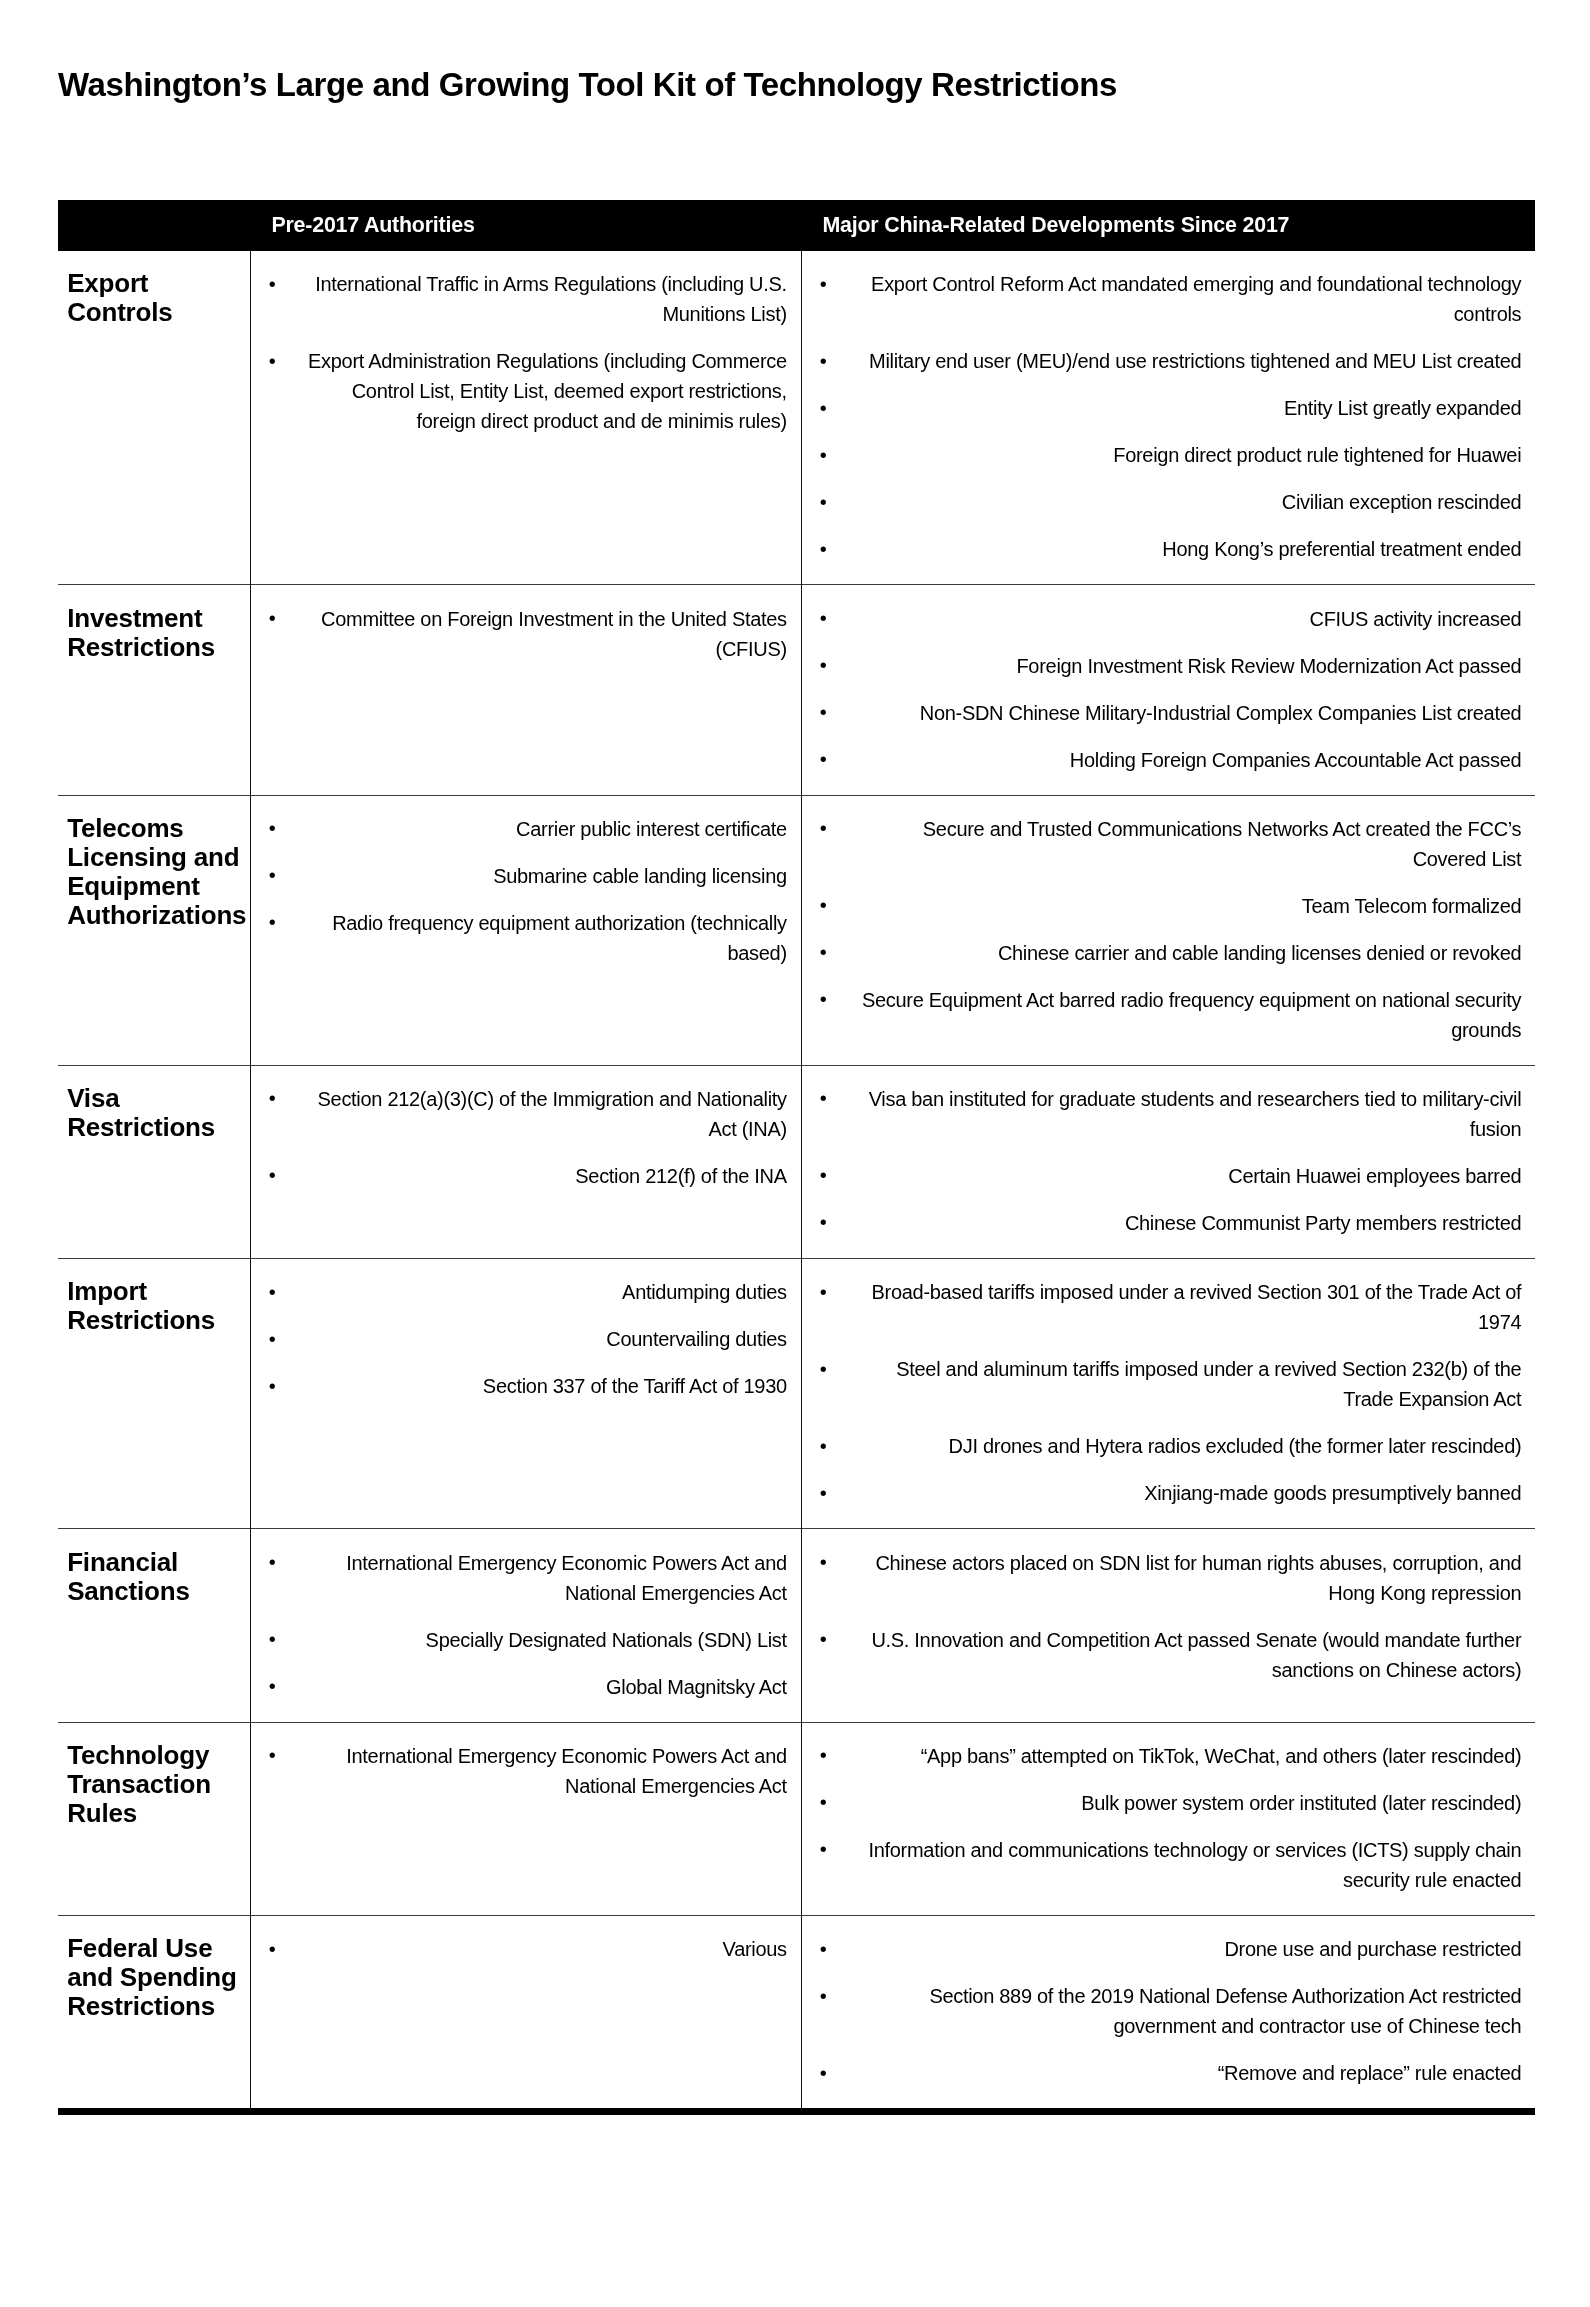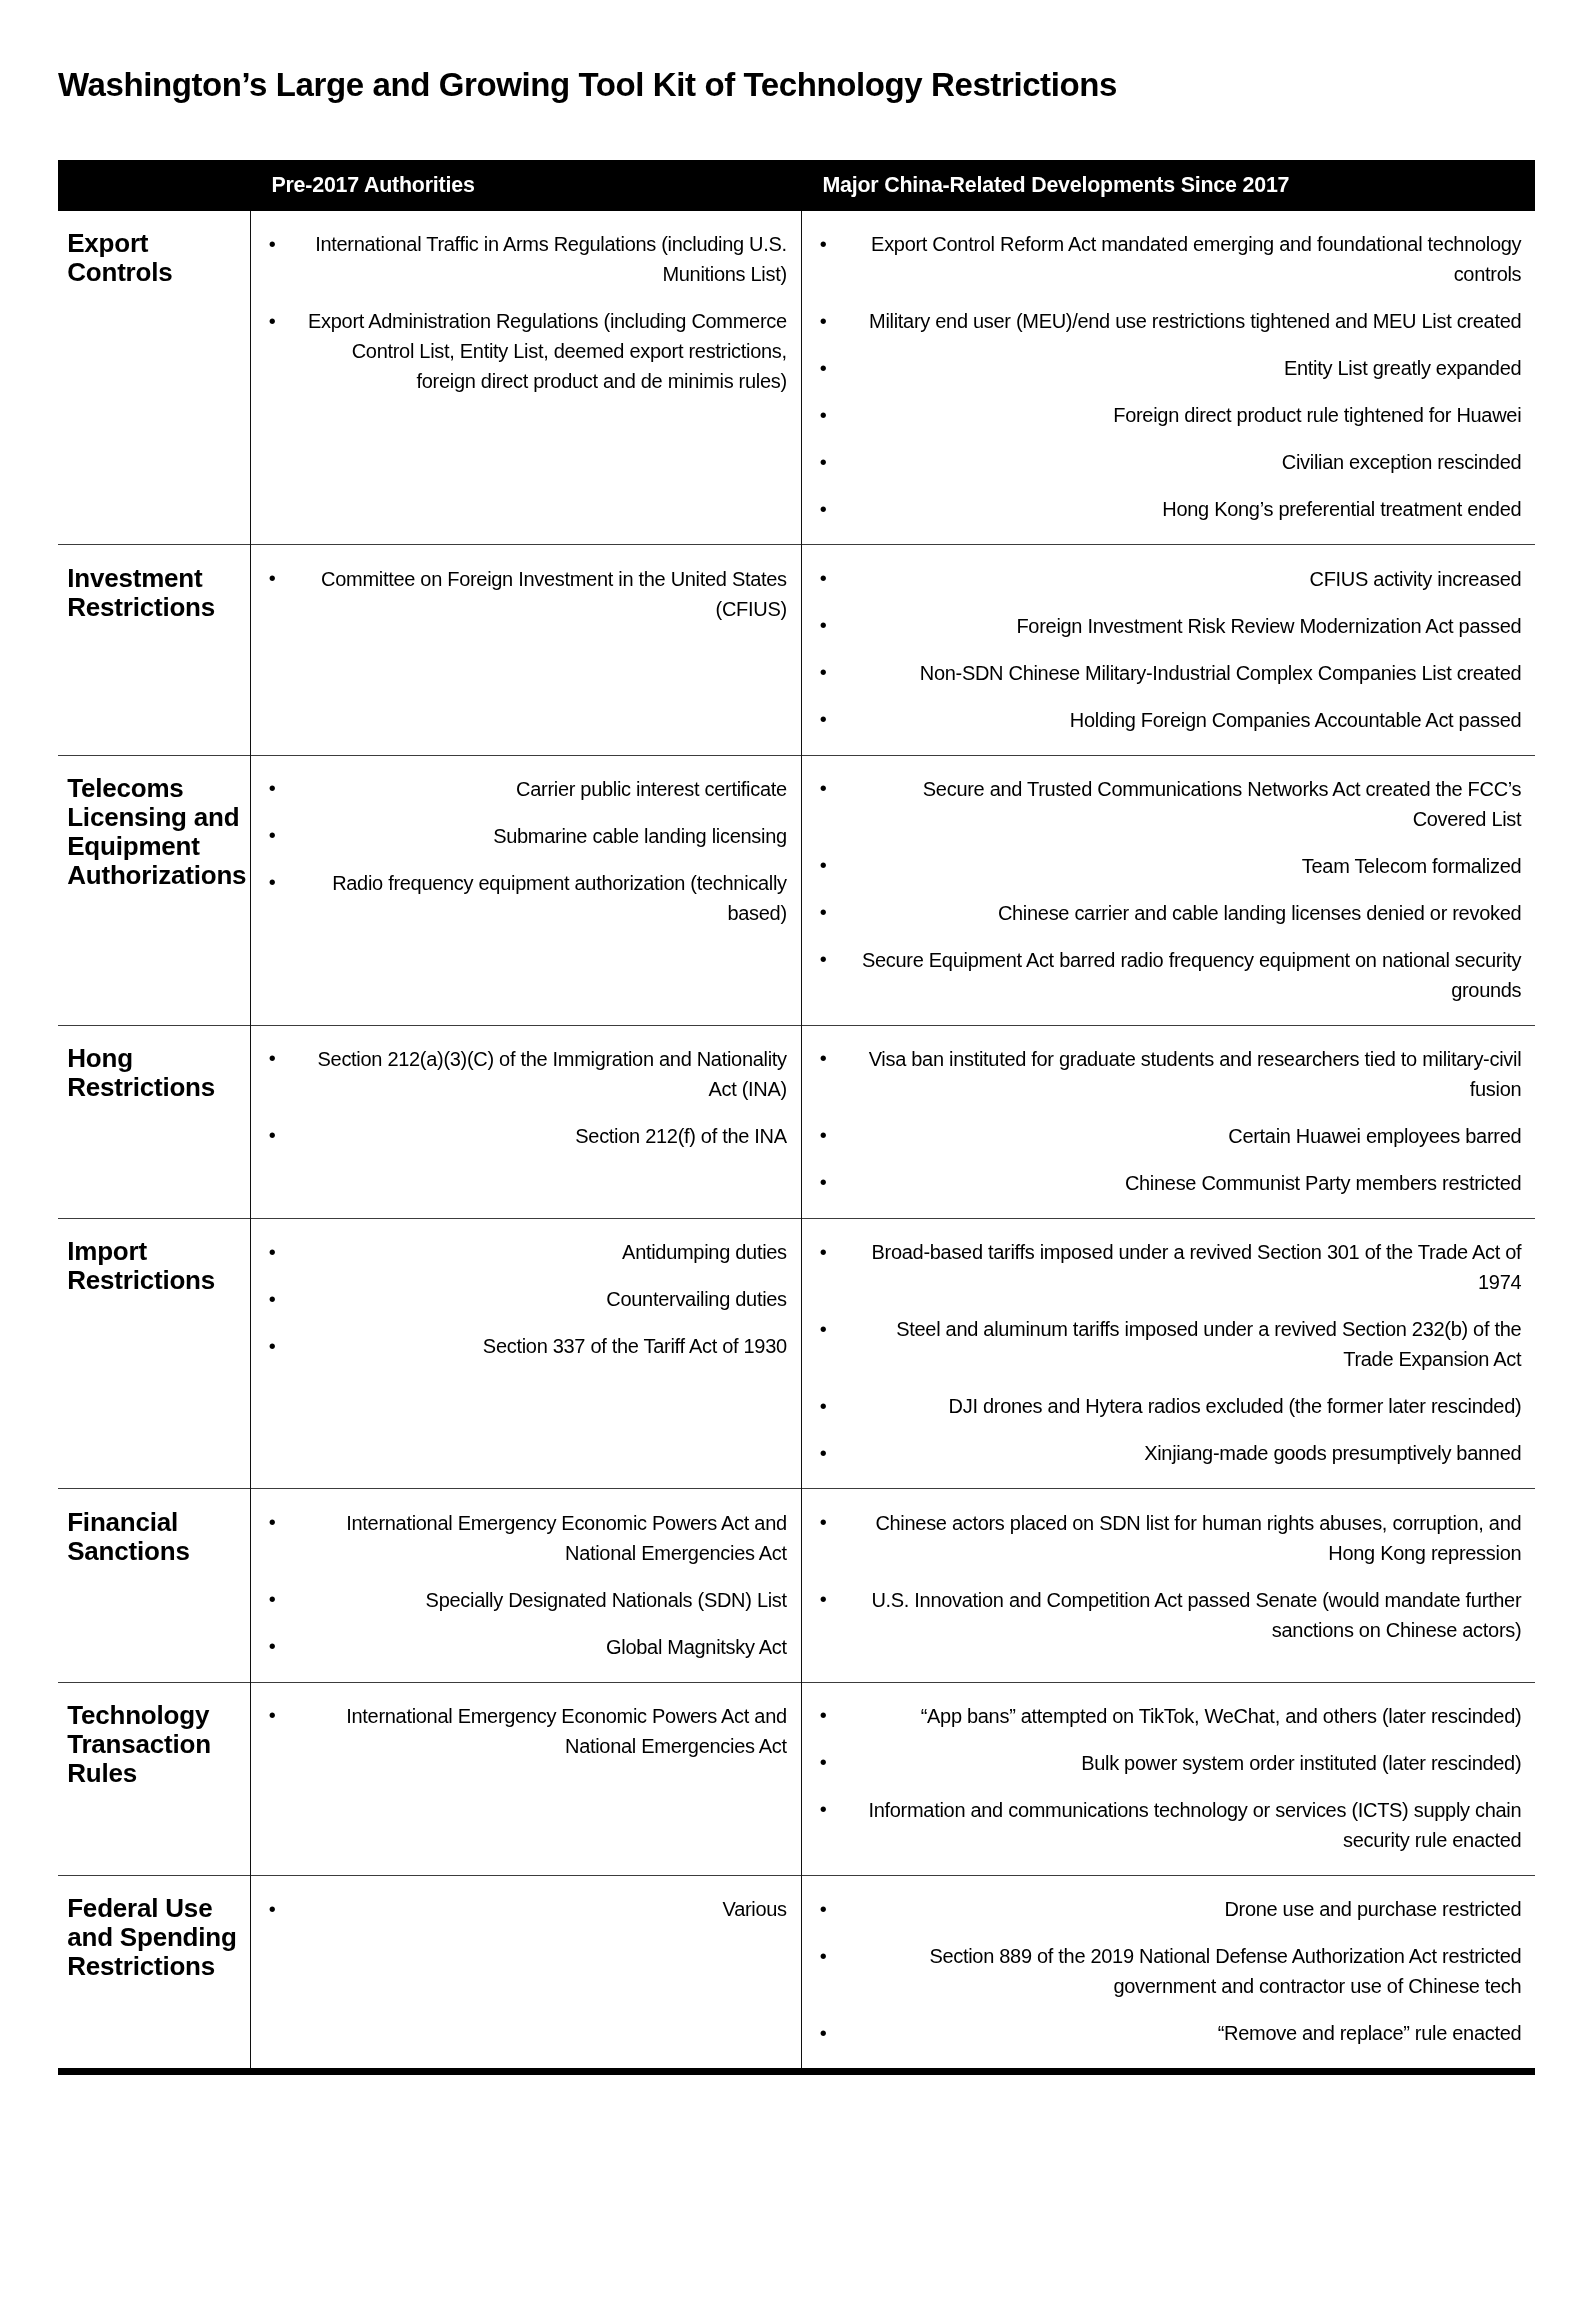--- a/index.html
+++ b/index.html
@@ -26,21 +26,21 @@
   }
   .table-title {
     margin: 17px 0 0 0;
     font-size: 33px;
     font-weight: 700;
     letter-spacing: -0.4px;
     color: #000000;
   }
   table.toolkit-table {
     width: 100%;
-    margin-top: 56px;
+    margin-top: 96px;
     border-collapse: collapse;
     table-layout: fixed;
     border-bottom: 7.6px solid #000000;
   }
   thead th {
     background: #000000;
     color: #ffffff;
     font-size: 21.4px;
     font-weight: 700;
     text-align: left;
@@ -152,21 +152,21 @@
           <td class="cell-since2017">
             <ul class="bullets">
               <li>Secure and Trusted Communications Networks Act created the FCC’s Covered List</li>
               <li>Team Telecom formalized</li>
               <li>Chinese carrier and cable landing licenses denied or revoked</li>
               <li>Secure Equipment Act barred radio frequency equipment on national security grounds</li>
             </ul>
           </td>
         </tr>
         <tr>
-          <td class="row-label">Hong Restrictions</td>
+          <td class="row-label">Visa Restrictions</td>
           <td class="cell-pre2017">
             <ul class="bullets">
               <li>Section 212(a)(3)(C) of the Immigration and Nationality Act (INA)</li>
               <li>Section 212(f) of the INA</li>
             </ul>
           </td>
           <td class="cell-since2017">
             <ul class="bullets">
               <li>Visa ban instituted for graduate students and researchers tied to military-civil fusion</li>
               <li>Certain Huawei employees barred</li>

